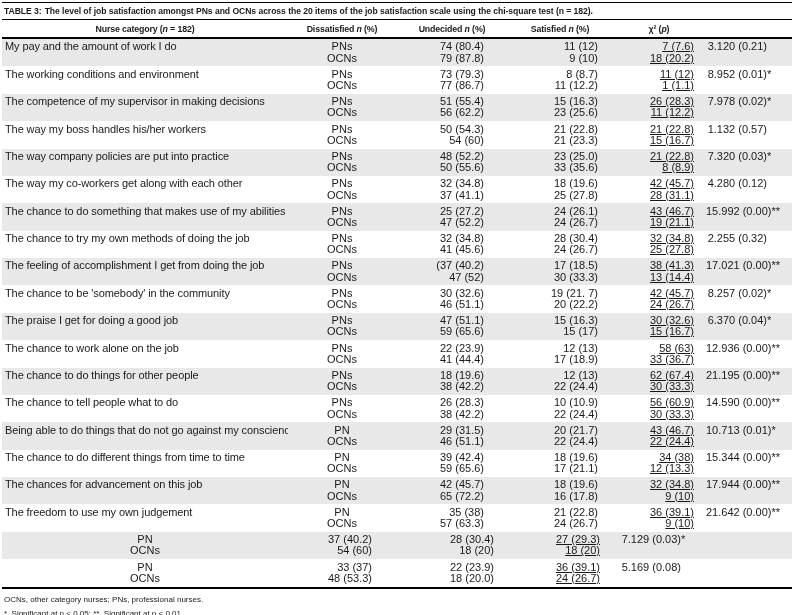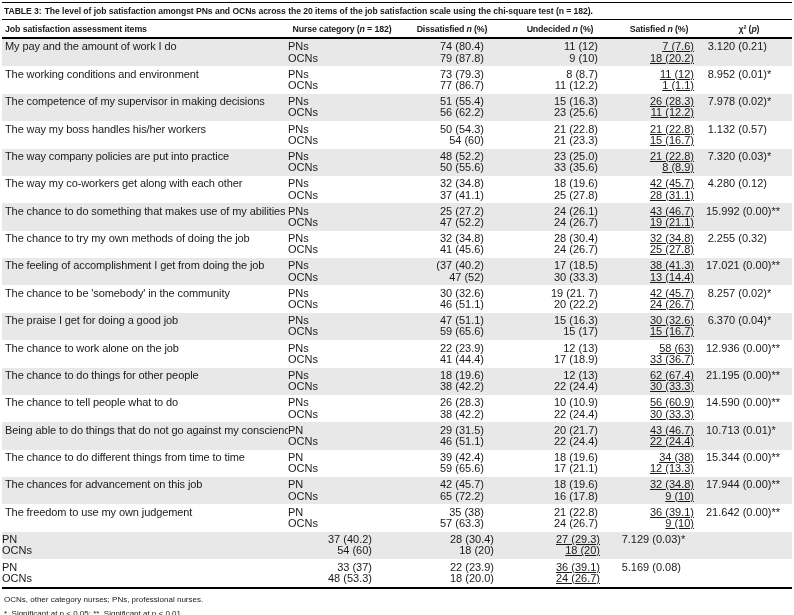--- a/index.html
+++ b/index.html
@@ -29,41 +29,40 @@
   }
   .hcell { text-align: center; }
   .hcell.c-item { text-align: left; padding-left: 3px; }
   .it { font-style: italic; }
   
   .tbody { border-bottom: 2.5px solid #000; }
   .trow { padding: 2.4px 0; font-size: 11px; line-height: 11.3px; }
   .trow.shade { background: #e8e8e8; }
   .cell { white-space: nowrap; }
   .c-item { text-align: left; padding-left: 3px; overflow: hidden; letter-spacing: -0.1px; }
-  .c-cat { text-align: left; }
+  .c-cat { text-align: center; }
   .c-dis { text-align: right; padding-right: 24px; }
   .c-und { text-align: right; padding-right: 14px; }
   .c-sat { text-align: right; padding-right: 12px; text-decoration: underline; }
   .c-chi { text-align: right; padding-right: 25px; }
   .chi-sig { display: inline-block; width: 0; white-space: nowrap; overflow: visible; vertical-align: top; }
   
   .footnotes { padding: 5px 2px 0 2px; font-size: 8px; line-height: 11px; }
   .footnotes .fn2 { margin-top: 3.5px; }
 </style>
 </head>
 <body>
 
 <div class="sheet">
 
   <div class="title-row">
     <span class="t-label">TABLE 3:</span><span>The level of job satisfaction amongst PNs and OCNs across the 20 items of the job satisfaction scale using the chi-square test (n = 182).</span>
   </div>
 
   <div class="header-row grid">
-    <div class="hcell c-item"><span>Job satisfaction assessment items</span></div>
     <div class="hcell"><span>Nurse category (</span><span class="it">n</span><span> = 182)</span></div>
     <div class="hcell"><span>Dissatisfied </span><span class="it">n</span><span> (%)</span></div>
     <div class="hcell"><span>Undecided </span><span class="it">n</span><span> (%)</span></div>
     <div class="hcell"><span>Satisfied </span><span class="it">n</span><span> (%)</span></div>
     <div class="hcell"><span>χ² (</span><span class="it">p</span><span>)</span></div>
   </div>
 
   <div class="tbody" id="tbody">
       <div class="trow grid shade">
         <div class="cell c-item">My pay and the amount of work I do</div>

